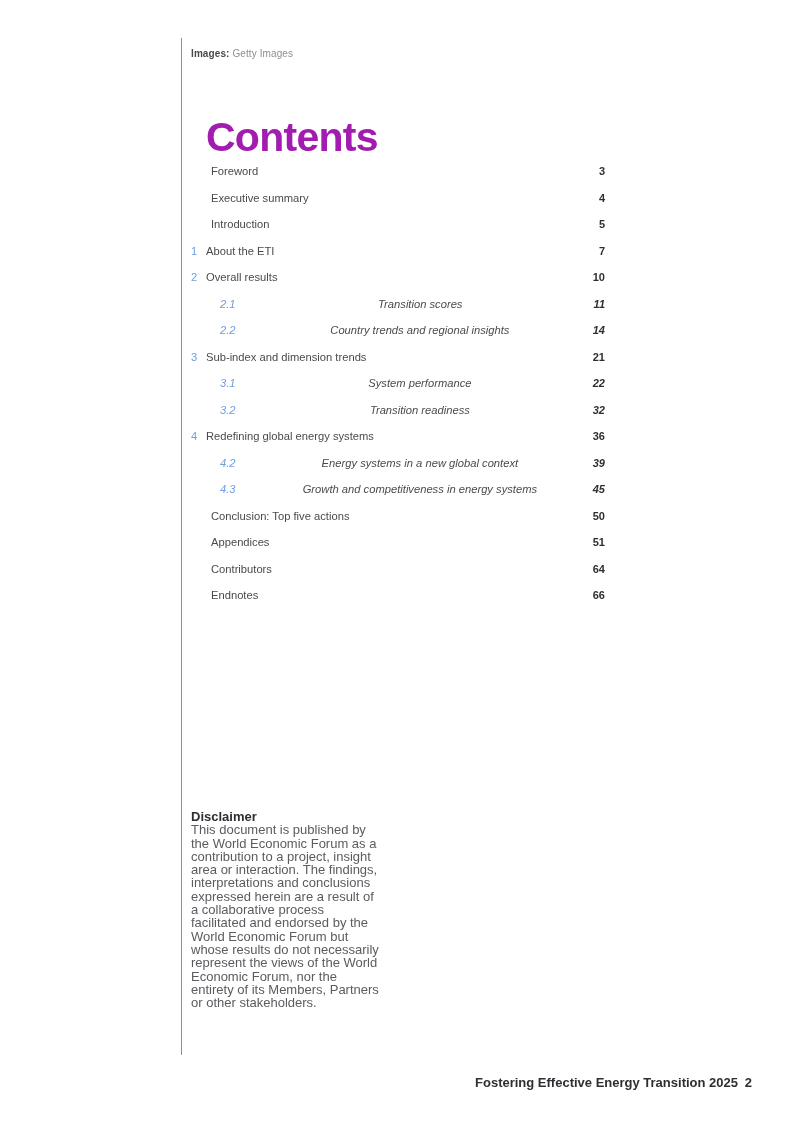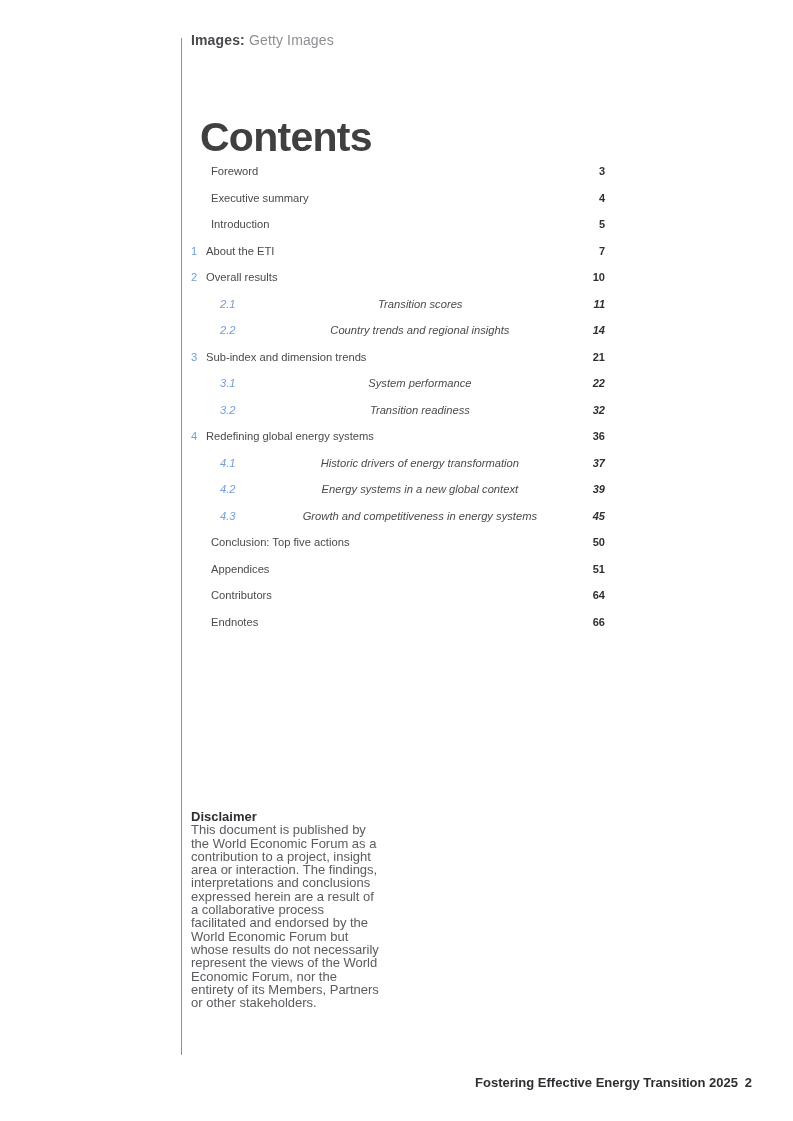--- a/index.html
+++ b/index.html
@@ -33,42 +33,42 @@
     top: 38px;
     width: 1px;
     height: 1017px;
     background: #8e8e93;
   }
 
   
   .credit {
     position: absolute;
     left: 191px;
-    top: 34px;
-    font-size: 14px;
+    top: 48px;
+    font-size: 10px;
     line-height: 12px;
     letter-spacing: .01em;
     color: #8e8e93;
     white-space: nowrap;
   }
   .credit .credit-label {
     font-weight: 700;
     color: #4a4a4e;
   }
 
   
   .page-title {
     position: absolute;
-    left: 200px;
+    left: 206px;
     top: 86px;
     font-size: 41px;
     line-height: 48px;
     font-weight: 700;
     letter-spacing: -0.018em;
-    color: #404040;
+    color: #a21caf;
   }
 
   
   .toc {
     position: absolute;
     left: 191px;
     top: 158px;
     width: 414px;
   }
   .toc-row {
@@ -218,25 +218,20 @@
         <span class="num">3.2</span>
         <span class="label">Transition readiness</span>
         <span class="pageno">32</span>
       </div>
       <div class="toc-row lvl1">
         <span class="num">4</span>
         <span class="label">Redefining global energy systems</span>
         <span class="pageno">36</span>
       </div>
       <div class="toc-row lvl2">
-        <span class="num">4.1</span>
-        <span class="label">Historic drivers of energy transformation</span>
-        <span class="pageno">37</span>
-      </div>
-      <div class="toc-row lvl2">
         <span class="num">4.2</span>
         <span class="label">Energy systems in a new global context</span>
         <span class="pageno">39</span>
       </div>
       <div class="toc-row lvl2">
         <span class="num">4.3</span>
         <span class="label">Growth and competitiveness in energy systems</span>
         <span class="pageno">45</span>
       </div>
       <div class="toc-row lvl0">

